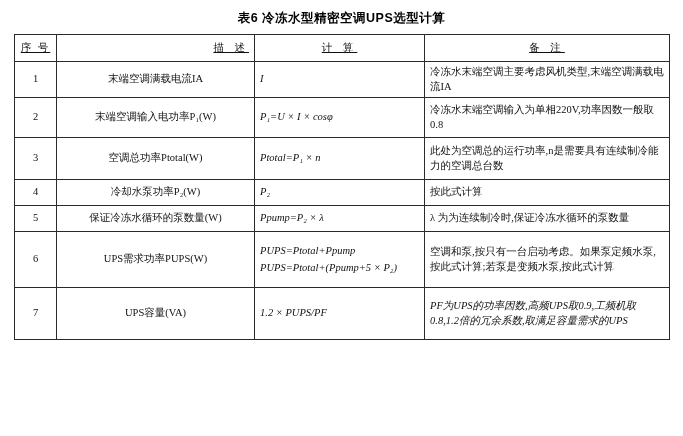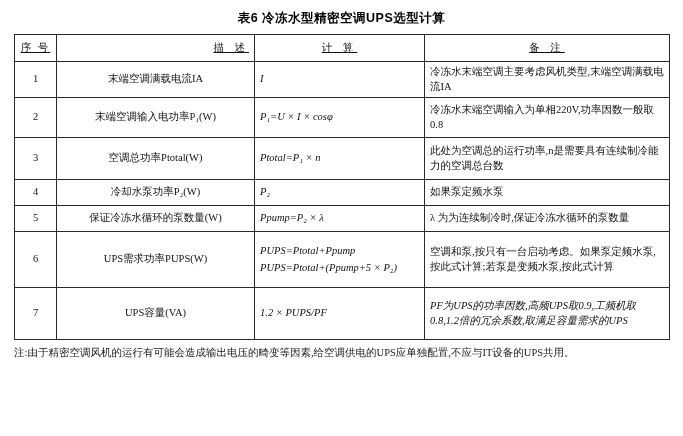--- a/index.html
+++ b/index.html
@@ -117,21 +117,21 @@
       <tr style="height:42px">
         <td class="num">3</td>
         <td class="desc">空调总功率Ptotal(W)</td>
         <td class="calc"><span class="formula fline">Ptotal=P₁ × n</span></td>
         <td class="remark">此处为空调总的运行功率,n是需要具有连续制冷能力的空调总台数</td>
       </tr>
       <tr style="height:26px">
         <td class="num">4</td>
         <td class="desc">冷却水泵功率P₂(W)</td>
         <td class="calc"><span class="formula fline">P₂</span></td>
-        <td class="remark">如果泵定频水泵</td>
+        <td class="remark">按此式计算</td>
       </tr>
       <tr style="height:26px">
         <td class="num">5</td>
         <td class="desc">保证冷冻水循环的泵数量(W)</td>
         <td class="calc"><span class="formula fline">Ppump=P₂ × λ</span></td>
         <td class="remark">λ 为为连续制冷时,保证冷冻水循环的泵数量</td>
       </tr>
       <tr style="height:56px">
         <td class="num">6</td>
         <td class="desc">UPS需求功率PUPS(W)</td>
@@ -143,17 +143,14 @@
       </tr>
       <tr style="height:52px">
         <td class="num">7</td>
         <td class="desc">UPS容量(VA)</td>
         <td class="calc"><span class="formula fline">1.2 × PUPS/PF</span></td>
         <td class="remark"><span class="italic">PF为UPS的功率因数,高频UPS取0.9,工频机取0.8,1.2倍的冗余系数,取满足容量需求的UPS</span></td>
       </tr>
     </tbody>
   </table>
 
-  <div class="note">
-    <span class="note-body">注:由于精密空调风机的运行有可能会造成输出电压的畸变等因素,给空调供电的UPS应单独配置,不应与IT设备的UPS共用。</span>
-  </div>
 
 </div>
 
 </body></html>

